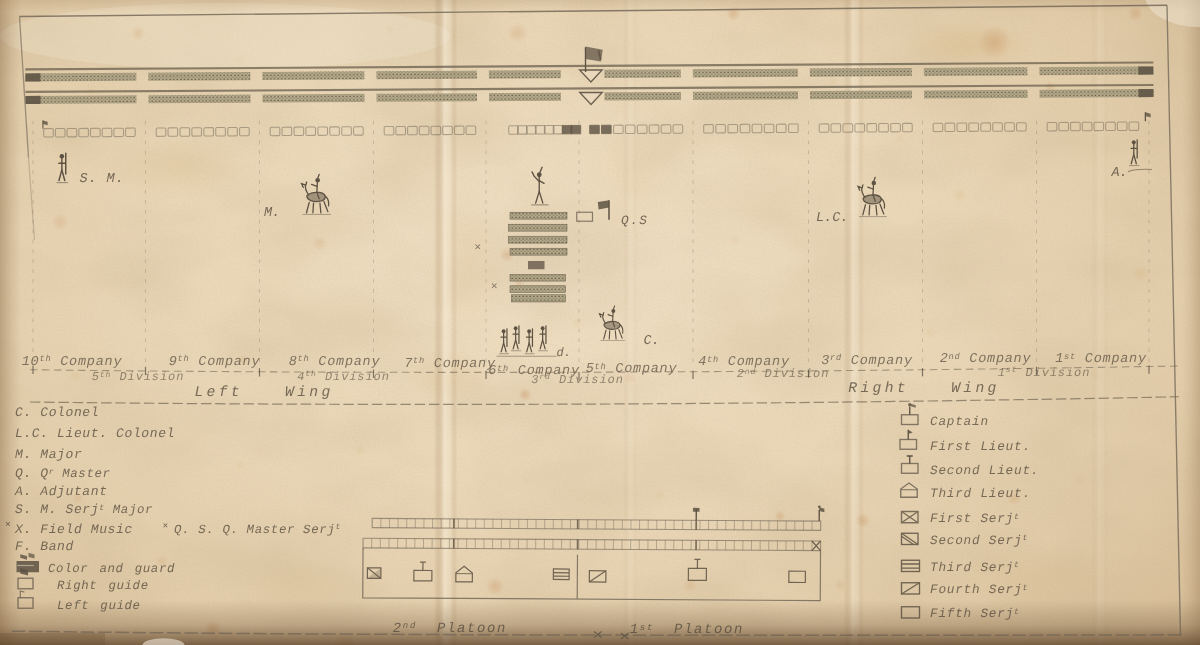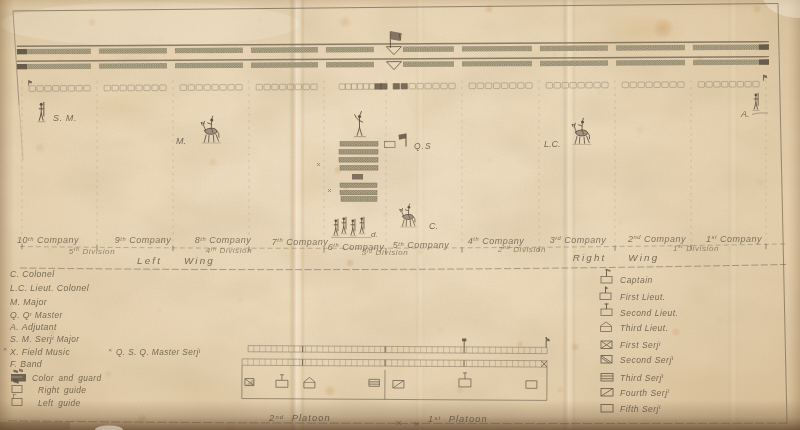--- a/index.html
+++ b/index.html
@@ -1,14 +1,14 @@
 <!DOCTYPE html>
 <html><head><meta charset="utf-8"><style>
 html,body{margin:0;padding:0}
-#page{position:relative;width:800px;height:430px;overflow:hidden;font-family:Liberation Sans, sans-serif;background:radial-gradient(ellipse 650px 390px at 46% 42%, #f0dfc3 0%, #ebd8b8 40%, #e3cdaa 68%, #d7bd97 90%, #c6a87f 100%);}
+#page{position:relative;width:800px;height:430px;overflow:hidden;font-family:Liberation Mono, monospace;background:radial-gradient(ellipse 650px 390px at 46% 42%, #f0dfc3 0%, #ebd8b8 40%, #e3cdaa 68%, #d7bd97 90%, #c6a87f 100%);}
 svg{position:absolute;left:0;top:0}
 </style></head><body>
 
 <div id="page">
 <svg width="800" height="430" viewBox="0 0 800 430">
 <defs>
 <pattern id="stip" width="2.4" height="2.4" patternUnits="userSpaceOnUse">
           <rect width="2.4" height="2.4" fill="#b3a888"></rect>
           <circle cx="0.7" cy="0.8" r="0.52" fill="#564e3e"></circle>
           <circle cx="1.8" cy="1.9" r="0.42" fill="#665d4a" opacity="0.9"></circle>

